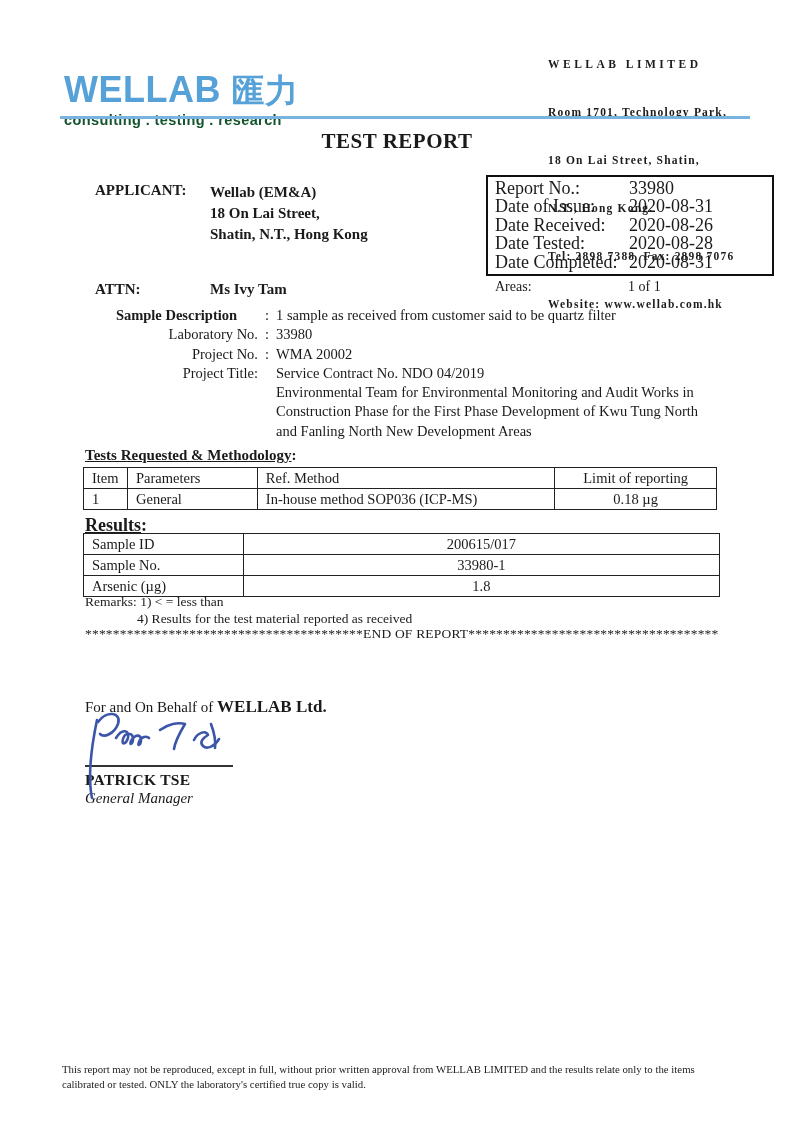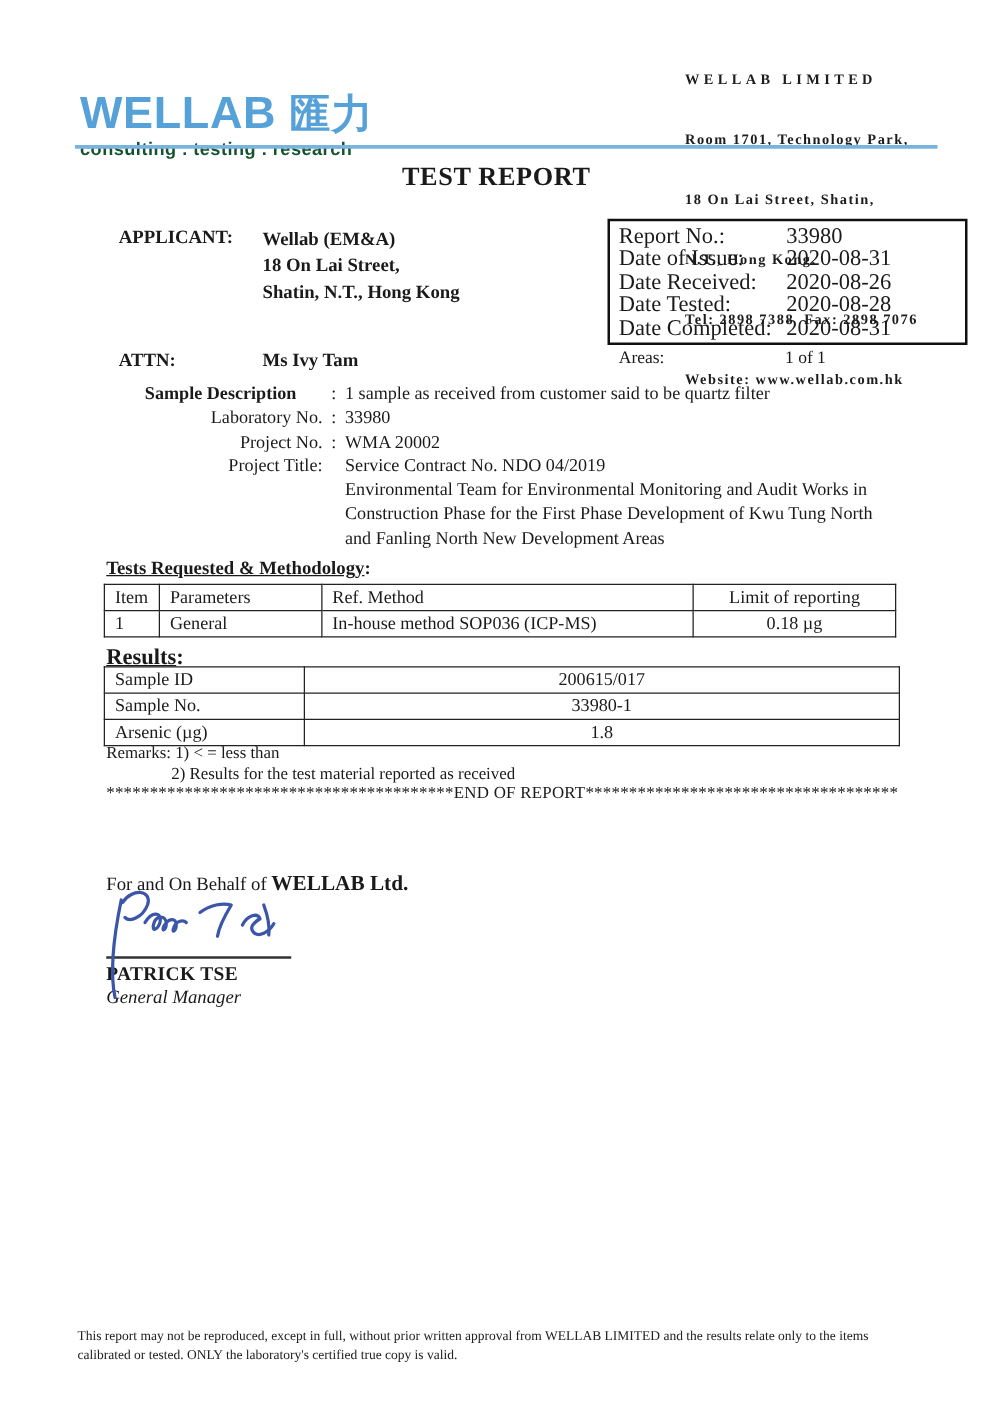--- a/index.html
+++ b/index.html
@@ -197,21 +197,21 @@
       </tr>
       <tr>
         <td>Arsenic (µg)</td>
         <td class="center">1.8</td>
       </tr>
     </tbody>
   </table>
 
   <div class="remarks">
     <div><span>Remarks:</span> <span>1) &lt; = less than</span></div>
-    <div class="row2">2) Results for the test material reported as received</div>
+    <div class="row2">4) Results for the test material reported as received</div>
   </div>
 
   <div class="end-line">****************************************END OF REPORT************************************</div>
 
   <div class="behalf"><span>For and On Behalf of </span><span class="co">WELLAB Ltd.</span></div>
 
   <div class="sig-line"></div>
   <svg class="signature-svg" width="170" height="95" viewBox="0 0 170 95" fill="none">
     <g stroke="var(--sig)" stroke-width="2.6" stroke-linecap="round" stroke-linejoin="round" fill="none">
       <path d="M22,14 C30,2 46,4 42,16 C38,26 28,30 24,26"></path>

